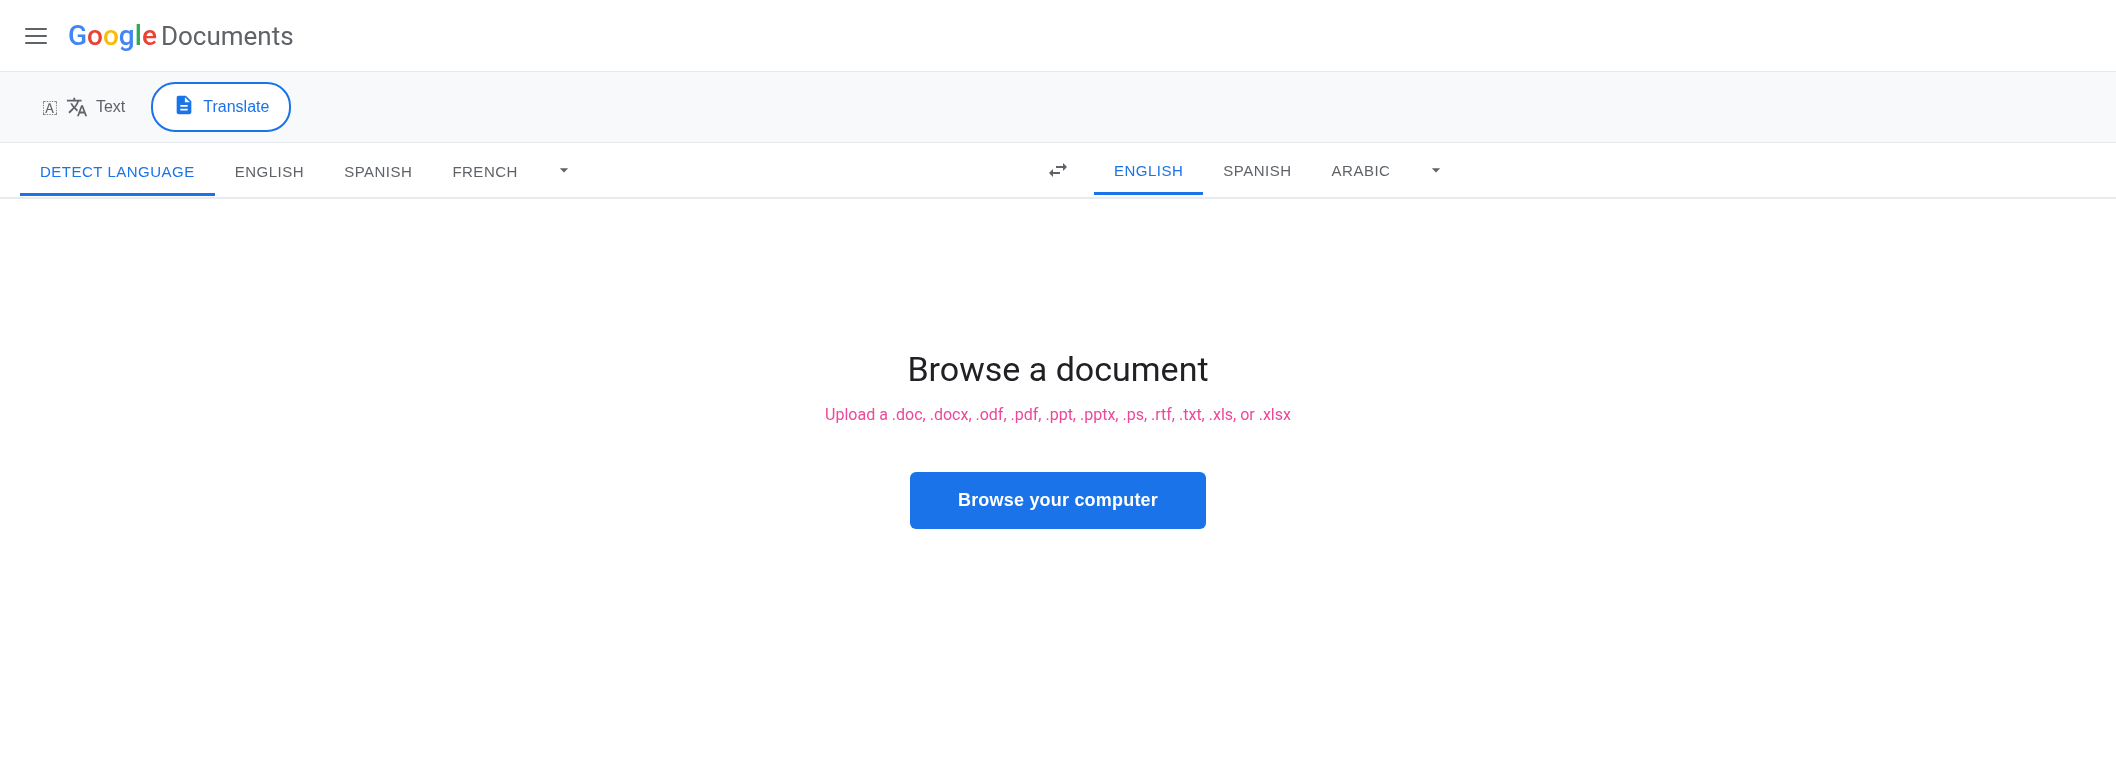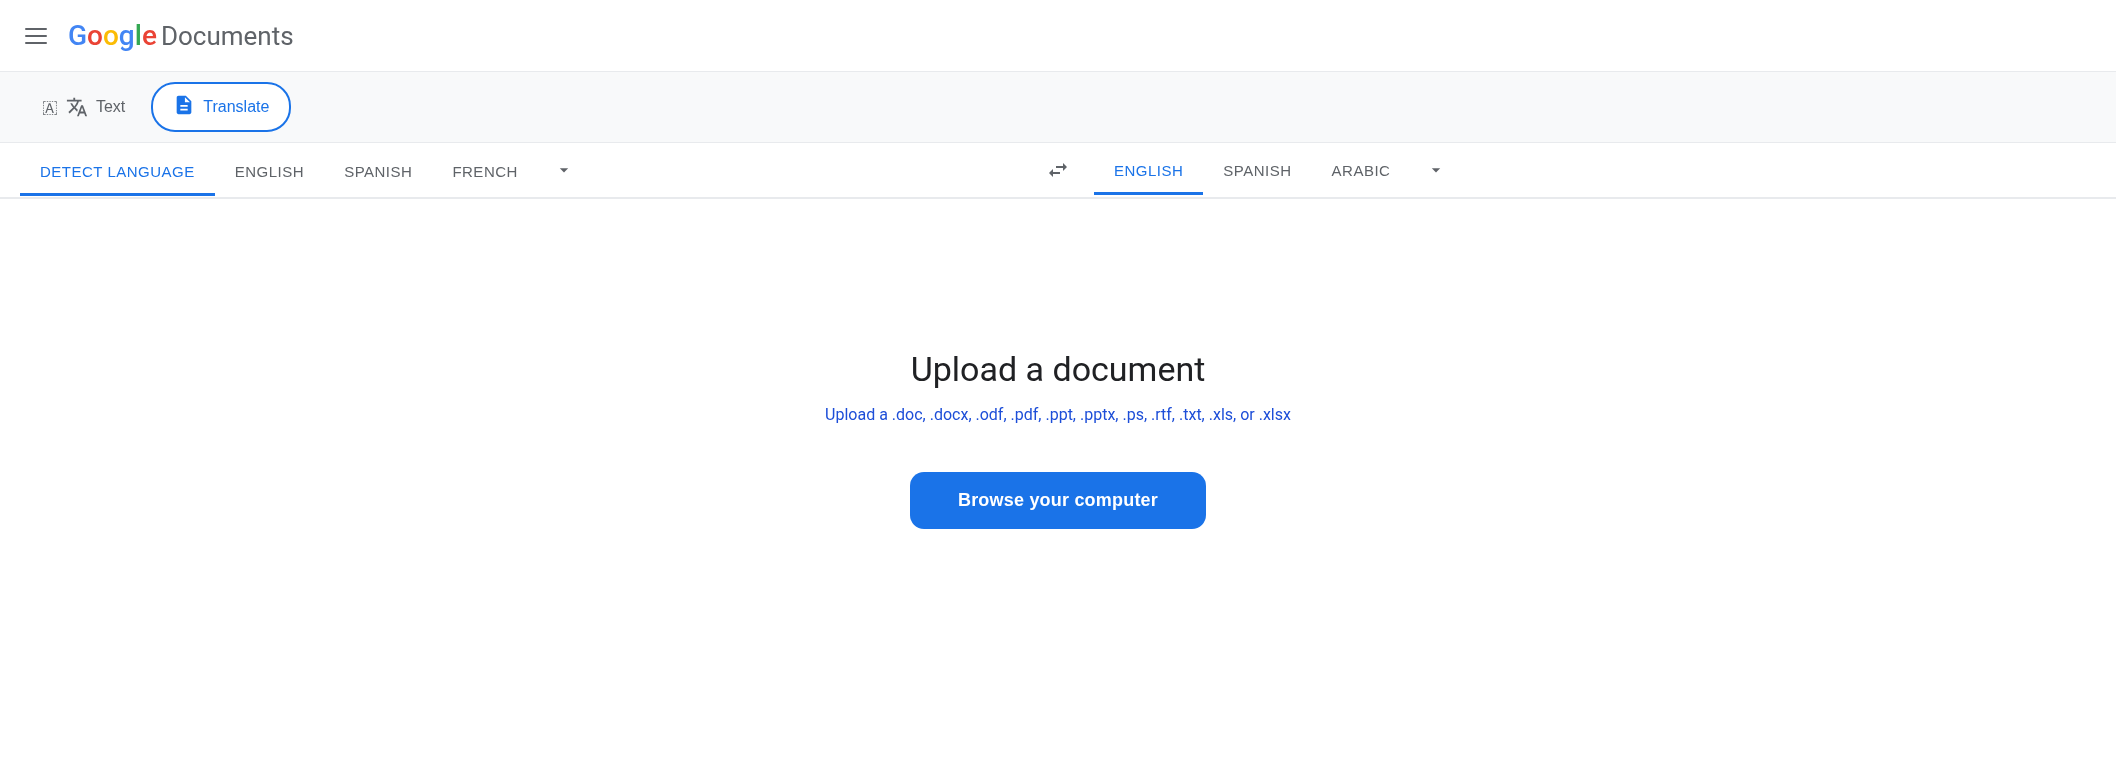--- a/index.html
+++ b/index.html
@@ -199,30 +199,30 @@
     .choose-title {
       font-size: 34px;
       font-weight: 400;
       color: #202124;
       margin-bottom: 16px;
       text-align: center;
     }
 
     .upload-hint {
       font-size: 16px;
-      color: #1d4ed8;
+      color: #ec4899;
       margin-bottom: 48px;
       text-align: center;
     }
 
     .browse-btn {
       background: #1a73e8;
       color: #fff;
       border: none;
-      border-radius: 14px;
+      border-radius: 6px;
       padding: 18px 48px;
       font-size: 18px;
       font-weight: 600;
       cursor: pointer;
       letter-spacing: 0.2px;
       transition: background 0.2s, box-shadow 0.2s;
     }
   </style>
 </head>
 <body>
@@ -284,16 +284,16 @@
     <button class="lang-btn">ARABIC</button>
     <button class="lang-dropdown">
       <svg width="20" height="20" viewBox="0 0 24 24" fill="#5f6368">
           <path d="M7 10l5 5 5-5z"></path>
         </svg>
     </button>
   </div>
 </div>
 
 <div class="main-content">
-  <h1 class="choose-title">Upload a document</h1>
+  <h1 class="choose-title">Browse a document</h1>
   <p class="upload-hint">Upload a .doc, .docx, .odf, .pdf, .ppt, .pptx, .ps, .rtf, .txt, .xls, or .xlsx</p>
   <button class="browse-btn">Browse your computer</button>
 </div>
 
 </body></html>

